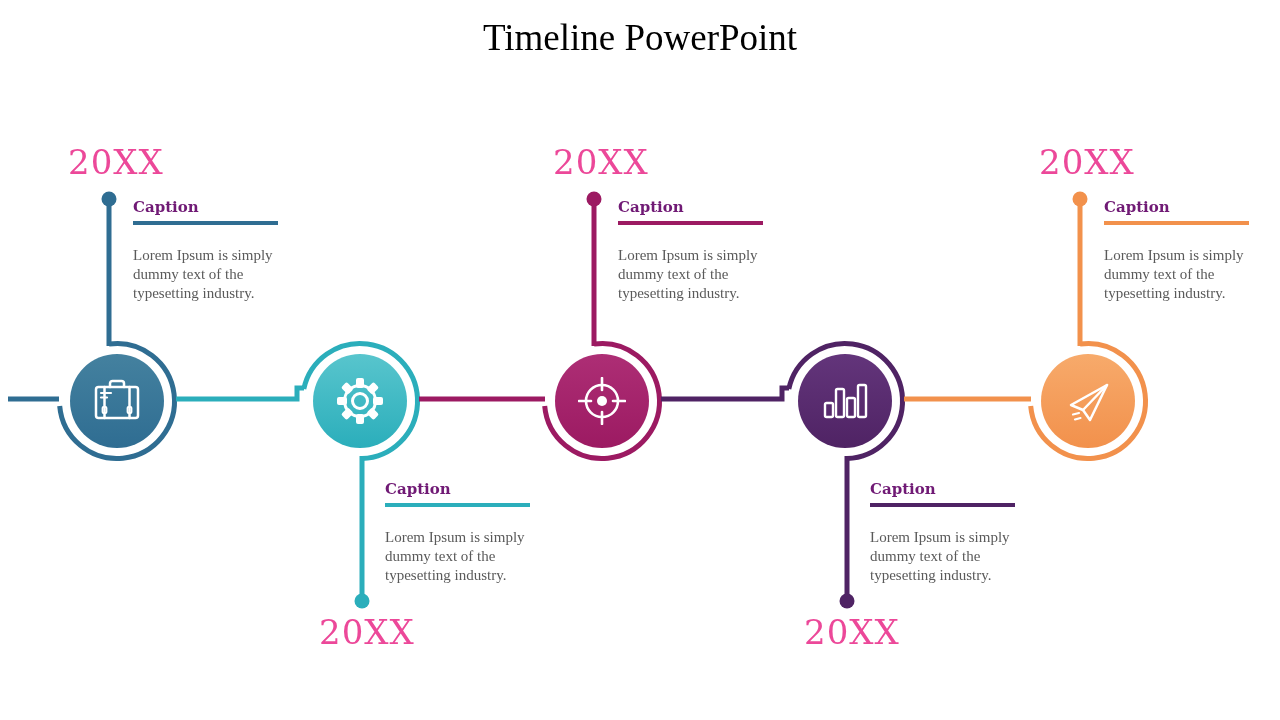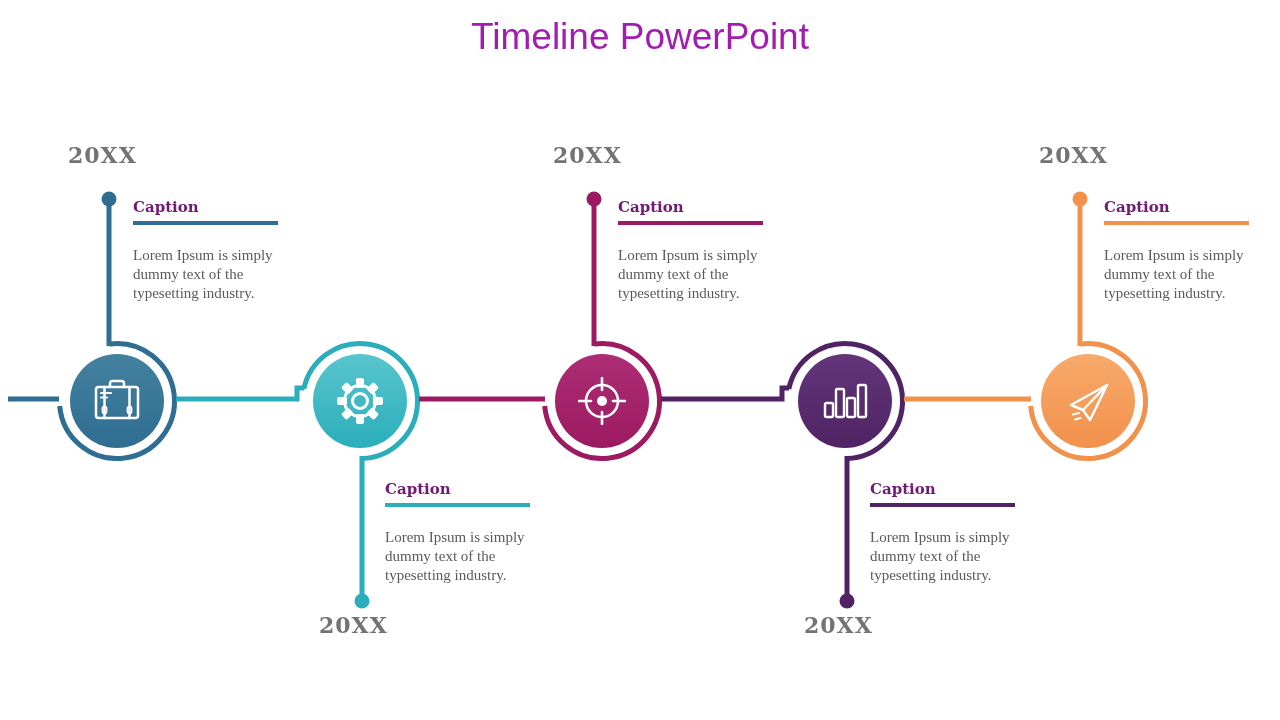--- a/index.html
+++ b/index.html
@@ -1,22 +1,22 @@
 <!DOCTYPE html>
 <html><head>
 <meta charset="utf-8">
 <style>
   html,body{margin:0;padding:0}
   body{width:1280px;height:720px;background:#ffffff;overflow:hidden;position:relative;
        font-family:"Liberation Serif",serif}
   .title{position:absolute;top:16px;left:0;width:1280px;text-align:center;
-         font-family:Liberation Sans, sans-serif;font-size:37px;color:#a21caf}
+         font-family:Liberation Serif, serif;font-size:37px;color:#000000}
   #tl{position:absolute;left:0;top:0}
-  .milestone .year{position:absolute;font-family:"DejaVu Serif",serif;font-weight:700;
-                   font-size:22px;color:#737373;letter-spacing:1px;white-space:nowrap}
+  .milestone .year{position:absolute;font-family:"DejaVu Serif",serif;font-weight:400;
+                   font-size:34px;color:#ec4899;letter-spacing:1px;white-space:nowrap}
   .milestone.above .year{left:calc(var(--cx) - 49px);top:142px}
   .milestone.below .year{left:calc(var(--cx) - 41px);top:612px}
   .cap-block{position:absolute;width:178px}
   .milestone.above .cap-block{left:calc(var(--cx) + 16px);top:198px}
   .milestone.below .cap-block{left:calc(var(--cx) + 25px);top:480px}
   .cap-title{font-family:"DejaVu Serif",serif;font-weight:700;font-size:15px;color:#701a75}
   .cap-rule{width:145px;height:4px;background:var(--c);margin-top:5px}
   .cap-body{margin-top:21px;width:165px;font-size:15px;line-height:19px;color:#5a5a5a}
 </style>
 </head>

